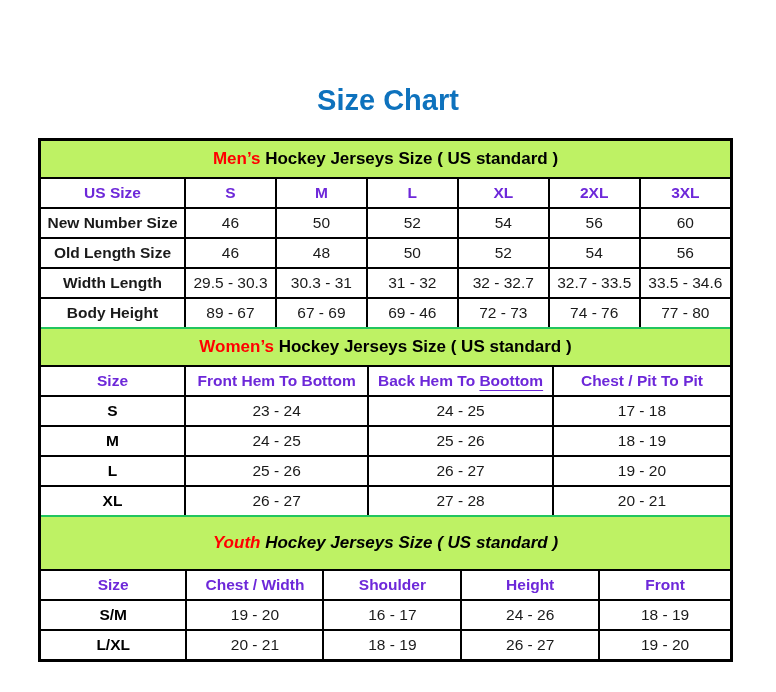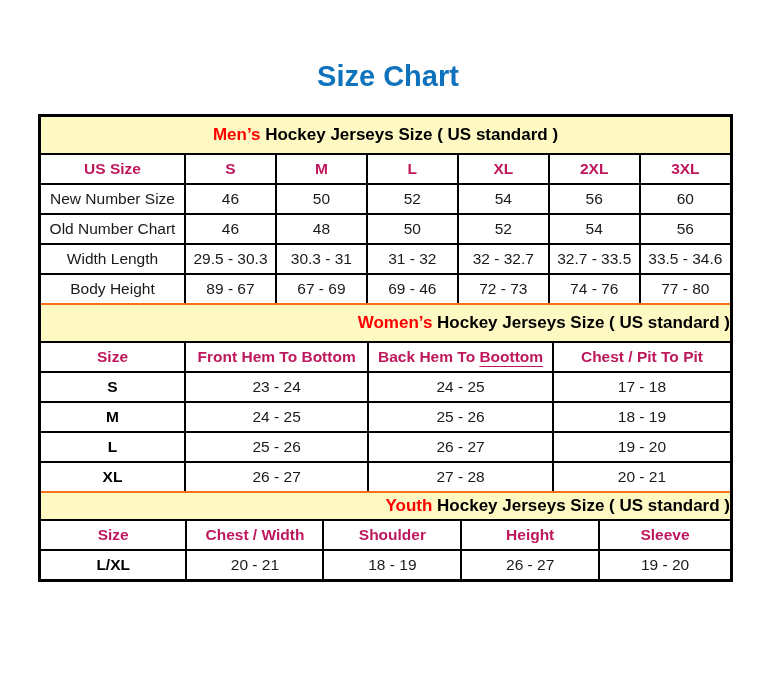--- a/index.html
+++ b/index.html
@@ -10,68 +10,68 @@
   }
   .page {
     position: relative;
     width: 776px;
     height: 692px;
     background: #ffffff;
     overflow: hidden;
   }
   .page-title {
     margin: 0;
-    padding-top: 60px;
+    padding-top: 84px;
     padding-bottom: 21px;
     text-align: center;
     font-size: 29px;
     font-weight: 700;
     color: #0e72bd;
     letter-spacing: 0px;
   }
   .chart-frame {
     margin-left: 38px;
     width: 695px;
     border: 3px solid #000000;
     box-sizing: border-box;
     background: #ffffff;
   }
   .band {
-    background: #fef9c3;
+    background: #bef264;
     text-align: center;
     font-size: 17px;
     font-weight: 700;
     color: #000000;
     padding: 8px 0;
     border-bottom: 2px solid #000000;
   }
-  .band.mid { border-top: 2px solid #f97316; text-align: right; }
-  .band.small { padding: 3px 0; }
+  .band.mid { border-top: 2px solid #22c55e; }
+  .band.small { padding: 16px 0; font-style: italic; }
   .band .accent { color: #ff0000; }
   table.grid {
     width: 100%;
     border-collapse: collapse;
     border: hidden; 
     table-layout: fixed;
   }
   table.grid th, table.grid td {
     border: 2px solid #000000;
     text-align: center;
     vertical-align: middle;
     height: 26px;
     padding: 1px 2px;
     font-size: 15.5px;
     color: #1a1a1a;
     overflow: hidden;
     white-space: nowrap;
   }
-  table.grid th { font-weight: 700; color: #be185d; }
+  table.grid th { font-weight: 700; color: #6d28d9; }
   table.grid td { font-weight: 400; }
   #women-table td.rowlabel, #youth-table td.rowlabel { font-weight: 700; color:#000000; }
-  #men-table td.rowlabel { font-weight: 400; }
+  #men-table td.rowlabel { font-weight: 700; }
   .squiggle {
     text-decoration-line: underline;
     text-decoration-style: wavy;
     text-decoration-color: #c00000;
     text-decoration-thickness: 1px;
     text-underline-offset: 4px;
     text-decoration: underline;
   }
 </style>
 </head>
@@ -111,21 +111,21 @@
           <tr>
             <td class="rowlabel">New Number Size</td>
             <td>46</td>
             <td>50</td>
             <td>52</td>
             <td>54</td>
             <td>56</td>
             <td>60</td>
           </tr>
           <tr>
-            <td class="rowlabel">Old Number Chart</td>
+            <td class="rowlabel">Old Length Size</td>
             <td>46</td>
             <td>48</td>
             <td>50</td>
             <td>52</td>
             <td>54</td>
             <td>56</td>
           </tr>
           <tr>
             <td class="rowlabel">Width Length</td>
             <td>29.5 - 30.3</td>
@@ -203,24 +203,31 @@
           <col style="width:20%">
           <col style="width:20%">
           <col style="width:19%">
       </colgroup>
       <thead>
         <tr>
           <th>Size</th>
           <th>Chest / Width</th>
           <th>Shoulder</th>
           <th>Height</th>
-          <th>Sleeve</th>
+          <th>Front</th>
         </tr>
       </thead>
       <tbody>
+          <tr>
+            <td class="rowlabel">S/M</td>
+            <td>19 - 20</td>
+            <td>16 - 17</td>
+            <td>24 - 26</td>
+            <td>18 - 19</td>
+          </tr>
           <tr>
             <td class="rowlabel">L/XL</td>
             <td>20 - 21</td>
             <td>18 - 19</td>
             <td>26 - 27</td>
             <td>19 - 20</td>
           </tr>
         </tbody>
     </table>
 

